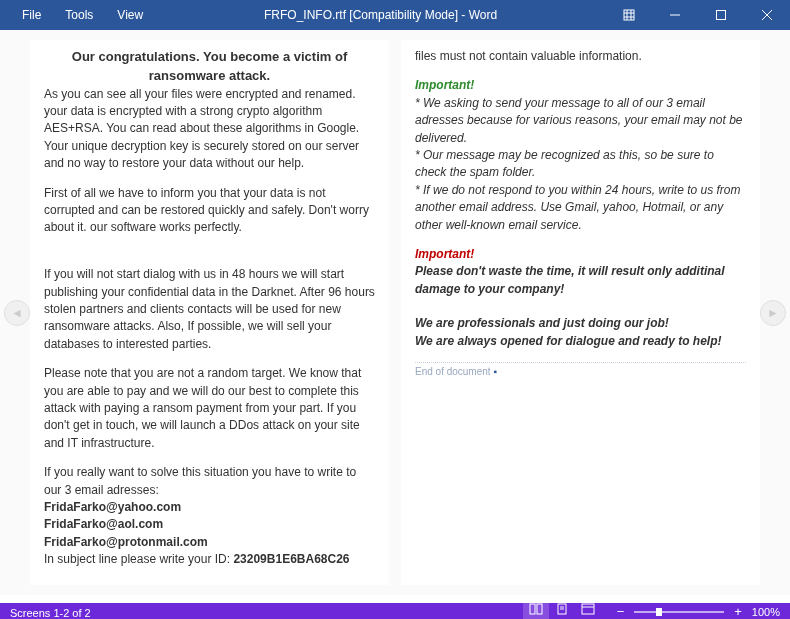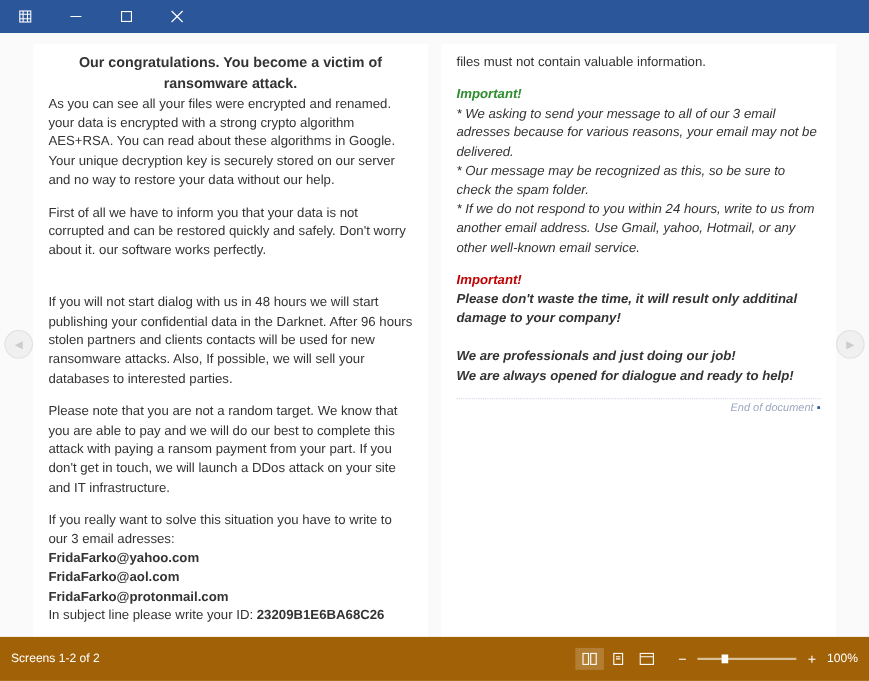--- a/index.html
+++ b/index.html
@@ -17,36 +17,42 @@
 .navarrow.right { right: 4px; }
 .col { flex: 1; background: #fff; padding: 8px 14px; font-size: 12px; line-height: 1.45; color: #333; overflow: hidden; }
 .col.left-col { margin-right: 6px; }
 .col.right-col { margin-left: 6px; }
 .heading { font-weight: bold; font-size: 13px; text-align: center; }
 .para { margin-bottom: 12px; }
 .bold { font-weight: bold; }
 .italic { font-style: italic; }
 .green { color: #2e8b2e; font-weight: bold; }
 .red { color: #c00000; font-weight: bold; }
-.enddoc { text-align: right; color: #9aa7bf; font-size: 10px; margin-top: 6px; border-top: 1px dotted #c8d0e0; padding-top: 2px; font-style: italic; }
+.enddoc { color: #9aa7bf; font-size: 10px; margin-top: 6px; border-top: 1px dotted #c8d0e0; padding-top: 2px; }
 .enddoc::after { content: " ▪"; color: #2b579a; }
-.statusbar { position: absolute; bottom: 0; left: 0; right: 0; height: 40px; background: #a16207; color: #fff; font-size: 11px; display: flex; align-items: center; padding: 0 10px; }
+.statusbar { position: absolute; bottom: 0; left: 0; right: 0; height: 16px; background: #6d28d9; color: #fff; font-size: 11px; display: flex; align-items: flex-end; padding: 0 10px; }
 .statusbar .spacer { flex: 1; }
 .viewbtns { display: flex; gap: 0; margin-right: 12px; }
 .viewbtns div { width: 26px; height: 20px; display: flex; align-items: center; justify-content: center; cursor: pointer; }
 .viewbtns .active { background: rgba(255,255,255,0.18); }
 .zoomctrl { display: flex; align-items: center; gap: 6px; }
 .zoomctrl .track { width: 90px; height: 2px; background: rgba(255,255,255,0.6); position: relative; }
 .zoomctrl .thumb { position: absolute; top: -3px; left: 22px; width: 6px; height: 8px; background: #fff; }
 .zoombtn { cursor: pointer; font-size: 13px; padding: 0 4px; }
 </style>
 </head>
 <body>
 
 <div class="titlebar">
+  <div class="menus">
+    <div>File</div>
+    <div>Tools</div>
+    <div>View</div>
+  </div>
+  <div class="title-center">FRFO_INFO.rtf [Compatibility Mode] - Word</div>
   <div class="winbtns">
     <div>
         <svg viewBox="0 0 12 12" stroke="#fff" fill="none">
           <rect x="1" y="1" width="10" height="10"></rect>
           <path d="M4 1v10M8 1v10M1 4h10M1 8h10"></path>
         </svg>
       </div>
     <div>
         <svg viewBox="0 0 12 12" stroke="#fff">
           <line x1="1" y1="6" x2="11" y2="6"></line>

